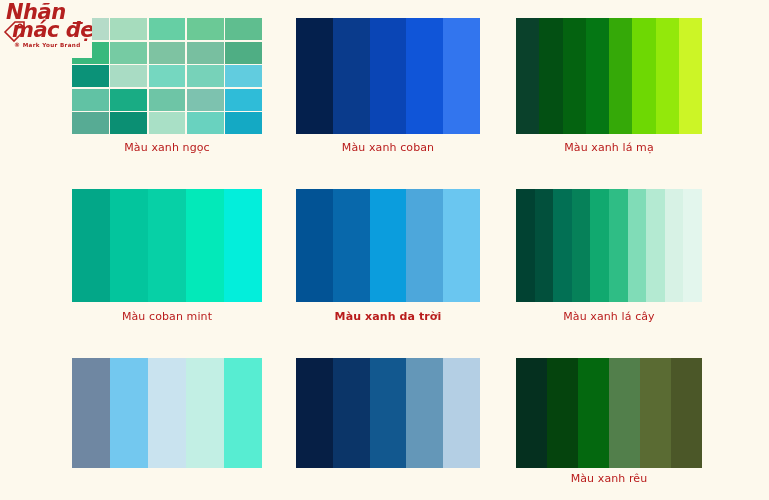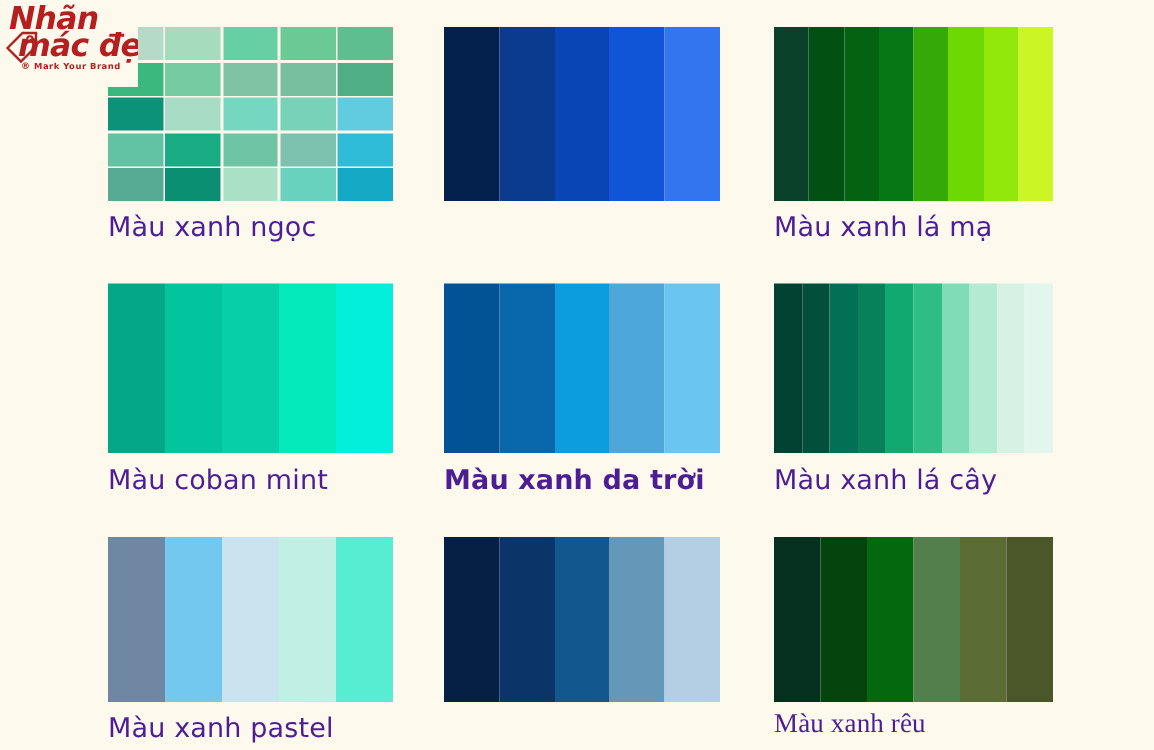--- a/index.html
+++ b/index.html
@@ -112,23 +112,24 @@
     background: #fdf9ed;
     box-sizing: border-box;
   }
   .gridswatch > div {
     width: 100%;
     height: 100%;
   }
 
   .caption {
     position: absolute;
-    font-family: "DejaVu Sans", sans-serif;
-    font-size: 18px;
-    color: #4c1d95;
+    text-align: center;
+    font-family: "DejaVu Sans", sans-serif;
+    font-size: 11px;
+    color: #b91c1c;
     white-space: nowrap;
     letter-spacing: 0.1px;
   }
 </style>
 </head>
 <body style="background: rgb(253, 249, 237);">
 
 <div id="page">
 
   <div class="logo">
@@ -174,20 +175,21 @@
 
   <div class="palette" style="left:296px; top:18px; width:184px; height:116px;">
     <div class="swatch">
         <div class="stripe" style="background: rgb(4, 32, 77);"></div>
         <div class="stripe" style="background: rgb(10, 59, 140);"></div>
         <div class="stripe" style="background: rgb(10, 69, 181);"></div>
         <div class="stripe" style="background: rgb(16, 85, 216);"></div>
         <div class="stripe" style="background: rgb(50, 117, 238);"></div>
       </div>
   </div>
+  <div class="caption" style="left:296px; top:141px; width:184px;">Màu xanh coban</div>
 
   <div class="palette" style="left:516px; top:18px; width:186px; height:116px;">
     <div class="swatch">
         <div class="stripe" style="background: rgb(10, 65, 43);"></div>
         <div class="stripe" style="background: rgb(3, 80, 19);"></div>
         <div class="stripe" style="background: rgb(4, 99, 16);"></div>
         <div class="stripe" style="background: rgb(5, 119, 20);"></div>
         <div class="stripe" style="background: rgb(53, 169, 8);"></div>
         <div class="stripe" style="background: rgb(110, 216, 3);"></div>
         <div class="stripe" style="background: rgb(147, 232, 11);"></div>
@@ -236,21 +238,20 @@
 
   <div class="palette" style="left:72px; top:358px; width:190px; height:110px;">
     <div class="swatch">
         <div class="stripe" style="background: rgb(111, 135, 162);"></div>
         <div class="stripe" style="background: rgb(115, 200, 239);"></div>
         <div class="stripe" style="background: rgb(201, 227, 239);"></div>
         <div class="stripe" style="background: rgb(194, 239, 228);"></div>
         <div class="stripe" style="background: rgb(87, 237, 210);"></div>
       </div>
   </div>
-  <div class="caption" style="left:72px; top:475px; width:190px;">Màu xanh pastel</div>
 
   <div class="palette" style="left:296px; top:358px; width:184px; height:110px;">
     <div class="swatch">
         <div class="stripe" style="background: rgb(6, 31, 69);"></div>
         <div class="stripe" style="background: rgb(11, 53, 104);"></div>
         <div class="stripe" style="background: rgb(18, 88, 143);"></div>
         <div class="stripe" style="background: rgb(100, 151, 184);"></div>
         <div class="stripe" style="background: rgb(180, 207, 228);"></div>
       </div>
   </div>
@@ -258,15 +259,15 @@
   <div class="palette" style="left:516px; top:358px; width:186px; height:110px;">
     <div class="swatch">
         <div class="stripe" style="background: rgb(5, 48, 31);"></div>
         <div class="stripe" style="background: rgb(5, 68, 13);"></div>
         <div class="stripe" style="background: rgb(4, 104, 15);"></div>
         <div class="stripe" style="background: rgb(82, 127, 75);"></div>
         <div class="stripe" style="background: rgb(90, 107, 51);"></div>
         <div class="stripe" style="background: rgb(75, 87, 40);"></div>
       </div>
   </div>
-  <div class="caption" style="left:516px; top:472px; width:186px;font-family:Liberation Serif, serif;">Màu xanh rêu</div>
+  <div class="caption" style="left:516px; top:472px; width:186px;">Màu xanh rêu</div>
 
 </div>
 
 </body></html>

